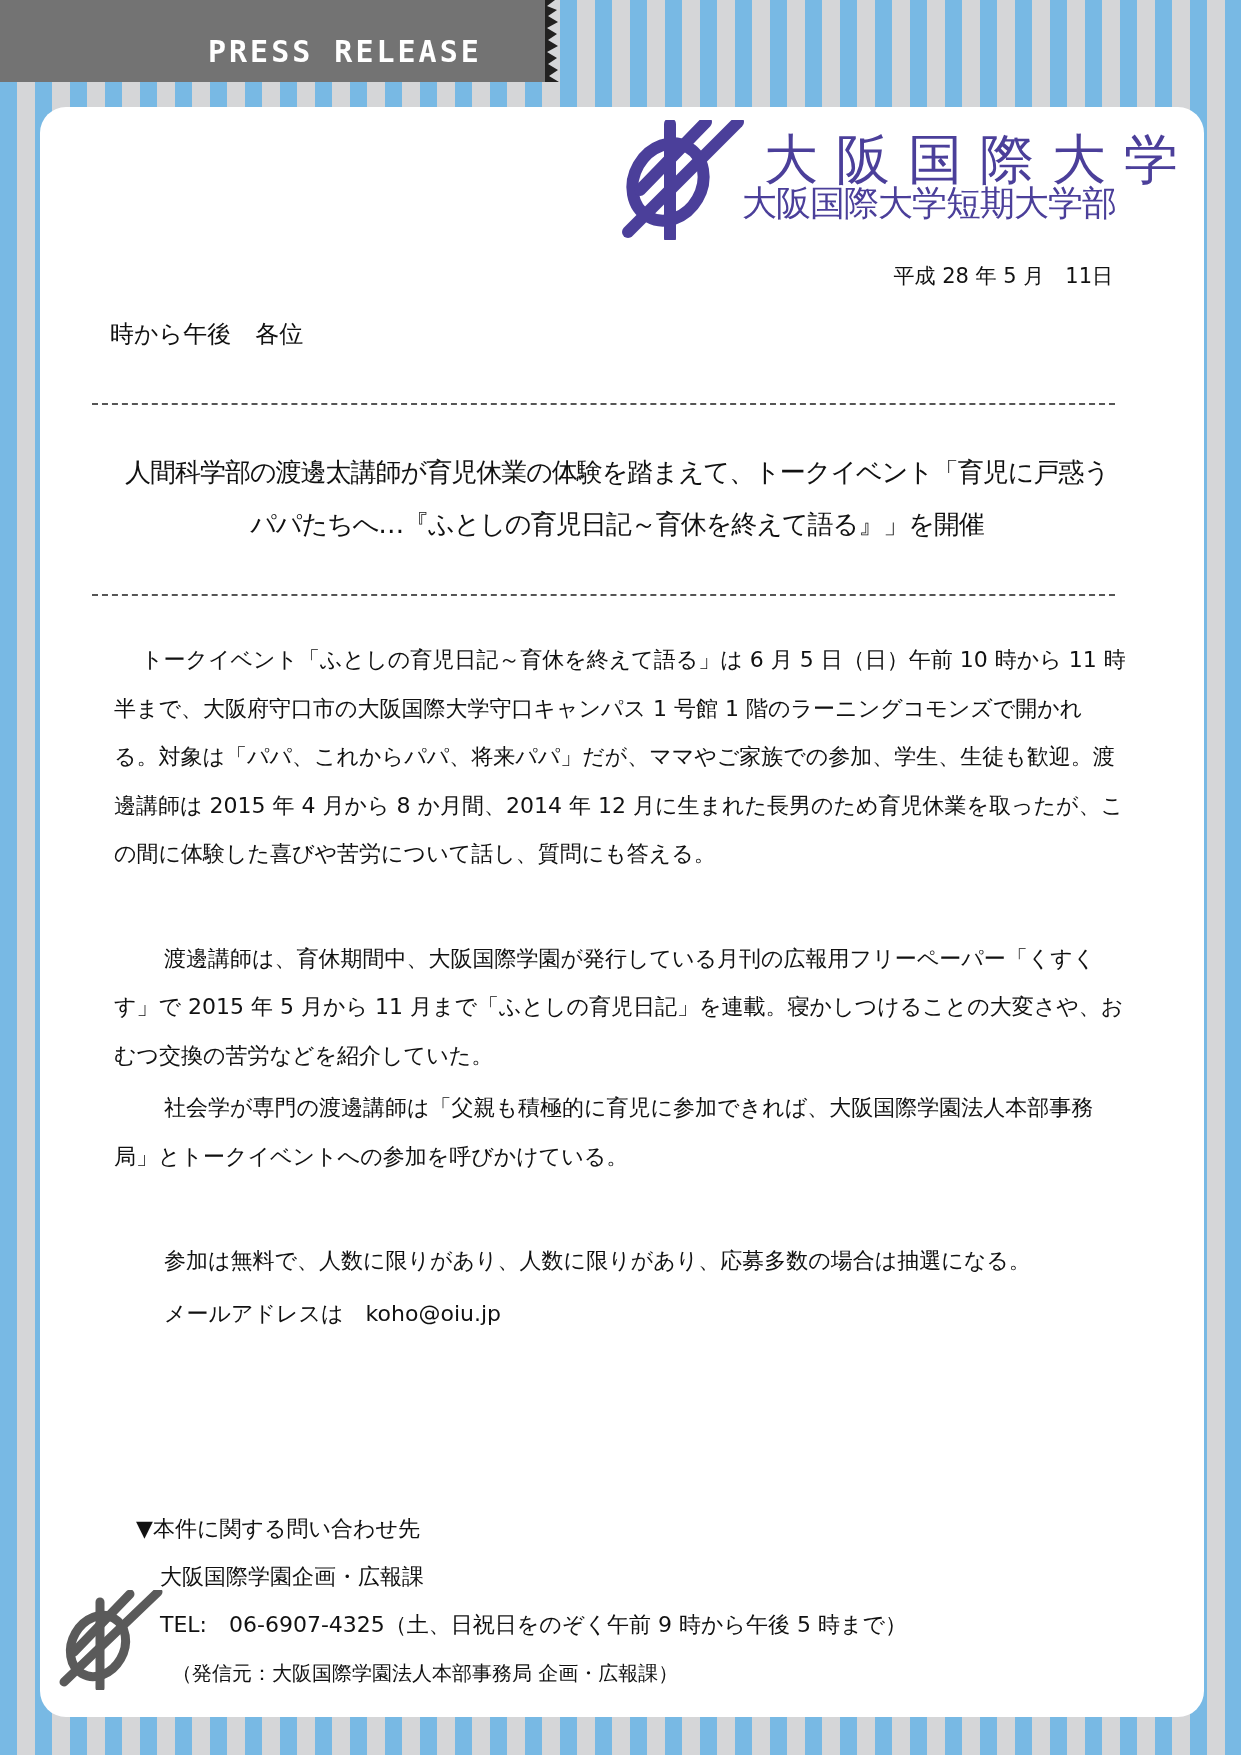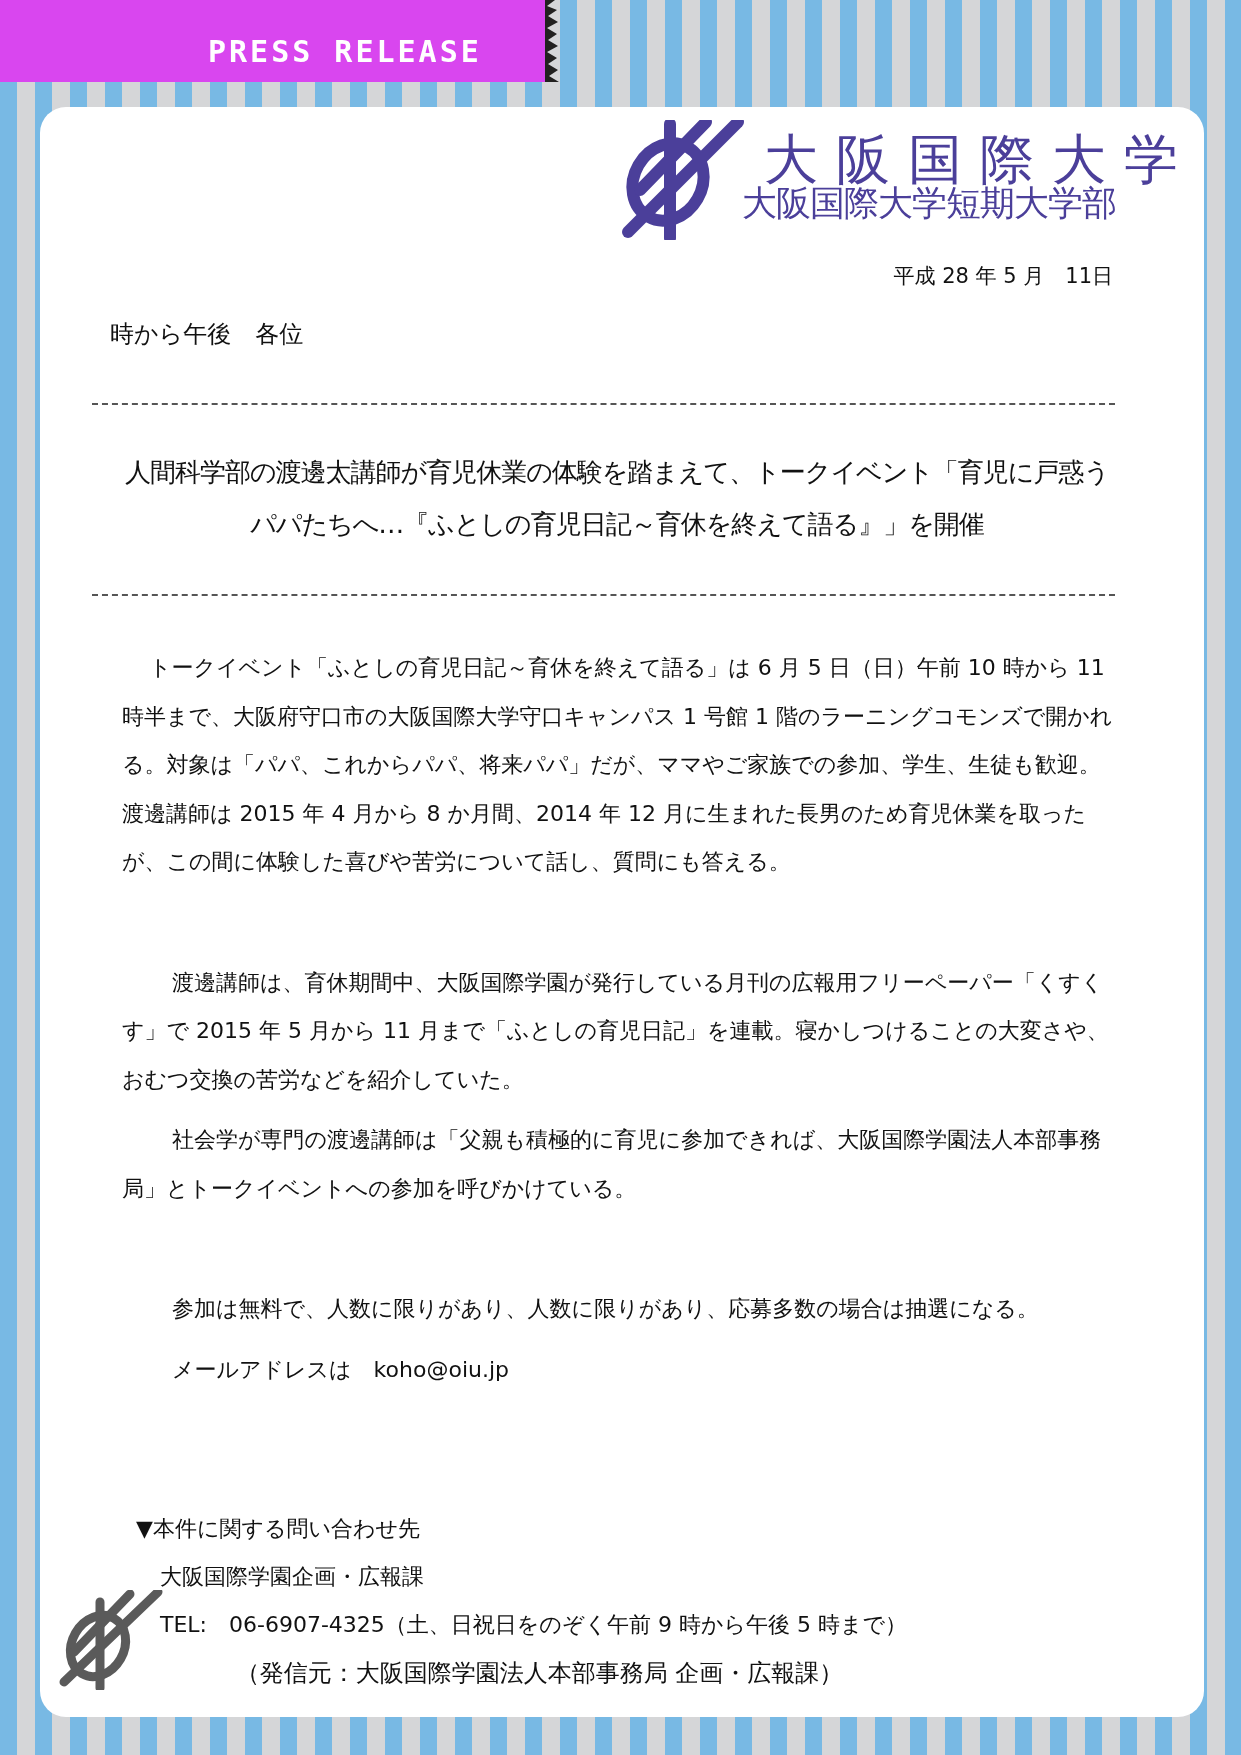--- a/index.html
+++ b/index.html
@@ -2,21 +2,21 @@
 <html><head>
 <meta charset="utf-8">
 <style>
   html, body { margin:0; padding:0; }
   body {
     width:1241px; height:1755px; position:relative; overflow:hidden;
     background: repeating-linear-gradient(90deg, #78b9e4 0px, #78b9e4 17.5px, #d5d6d8 17.5px, #d5d6d8 35px);
     font-family: "DejaVu Sans", sans-serif; color:#111;
   }
   .banner {
-    position:absolute; left:0; top:0; width:545px; height:82px; background:#d946ef;
+    position:absolute; left:0; top:0; width:545px; height:82px; background:#737373;
   }
   .banner-jag {
     position:absolute; left:545px; top:0; width:16px; height:82px;
   }
   .banner-text {
     position:absolute; left:208px; top:34px; color:#fff;
     font-family:"DejaVu Sans Mono", monospace; font-weight:bold; font-size:30px; letter-spacing:3px;
   }
   .card {
     position:absolute; left:40px; top:107px; width:1164px; height:1610px;
@@ -37,29 +37,29 @@
     position:absolute; left:92px; width:1023px; border-top:2px dashed #555; height:0;
   }
   .headline {
     position:absolute; left:92px; top:446px; width:1050px; text-align:center;
     font-size:26px; line-height:52px; letter-spacing:-1px;
   }
   .body {
     position:absolute; left:110px; top:632px; width:1020px;
     font-size:22px; line-height:48.5px;
   }
-  .body p { margin:12px; }
+  .body p { margin:4px; }
   .indent { text-indent:50px; }
   .indent-small { text-indent:27px; }
   .gap { height:48px; }
   .contact {
     position:absolute; left:136px; top:1505px; font-size:22px; line-height:48px;
   }
   .contact .sub { padding-left:24px; }
-  .contact .issuer { padding-left:36px; font-size:24px;text-align:center; }
+  .contact .issuer { padding-left:36px; font-size:20px; }
   .footer-logo { position:absolute; left:56px; top:1590px; width:110px; height:100px; }
 </style>
 </head>
 <body>
 
 <div class="banner">
   <span class="banner-text">PRESS RELEASE</span>
 </div>
 <svg class="banner-jag" viewBox="0 0 16 82" preserveAspectRatio="none">
   <polygon points="0,0 10,0 2,6 12,10 3,16 13,22 2,28 12,34 3,40 13,46 2,52 12,58 3,64 13,70 4,76 14,82 0,82" fill="#222120"></polygon>

